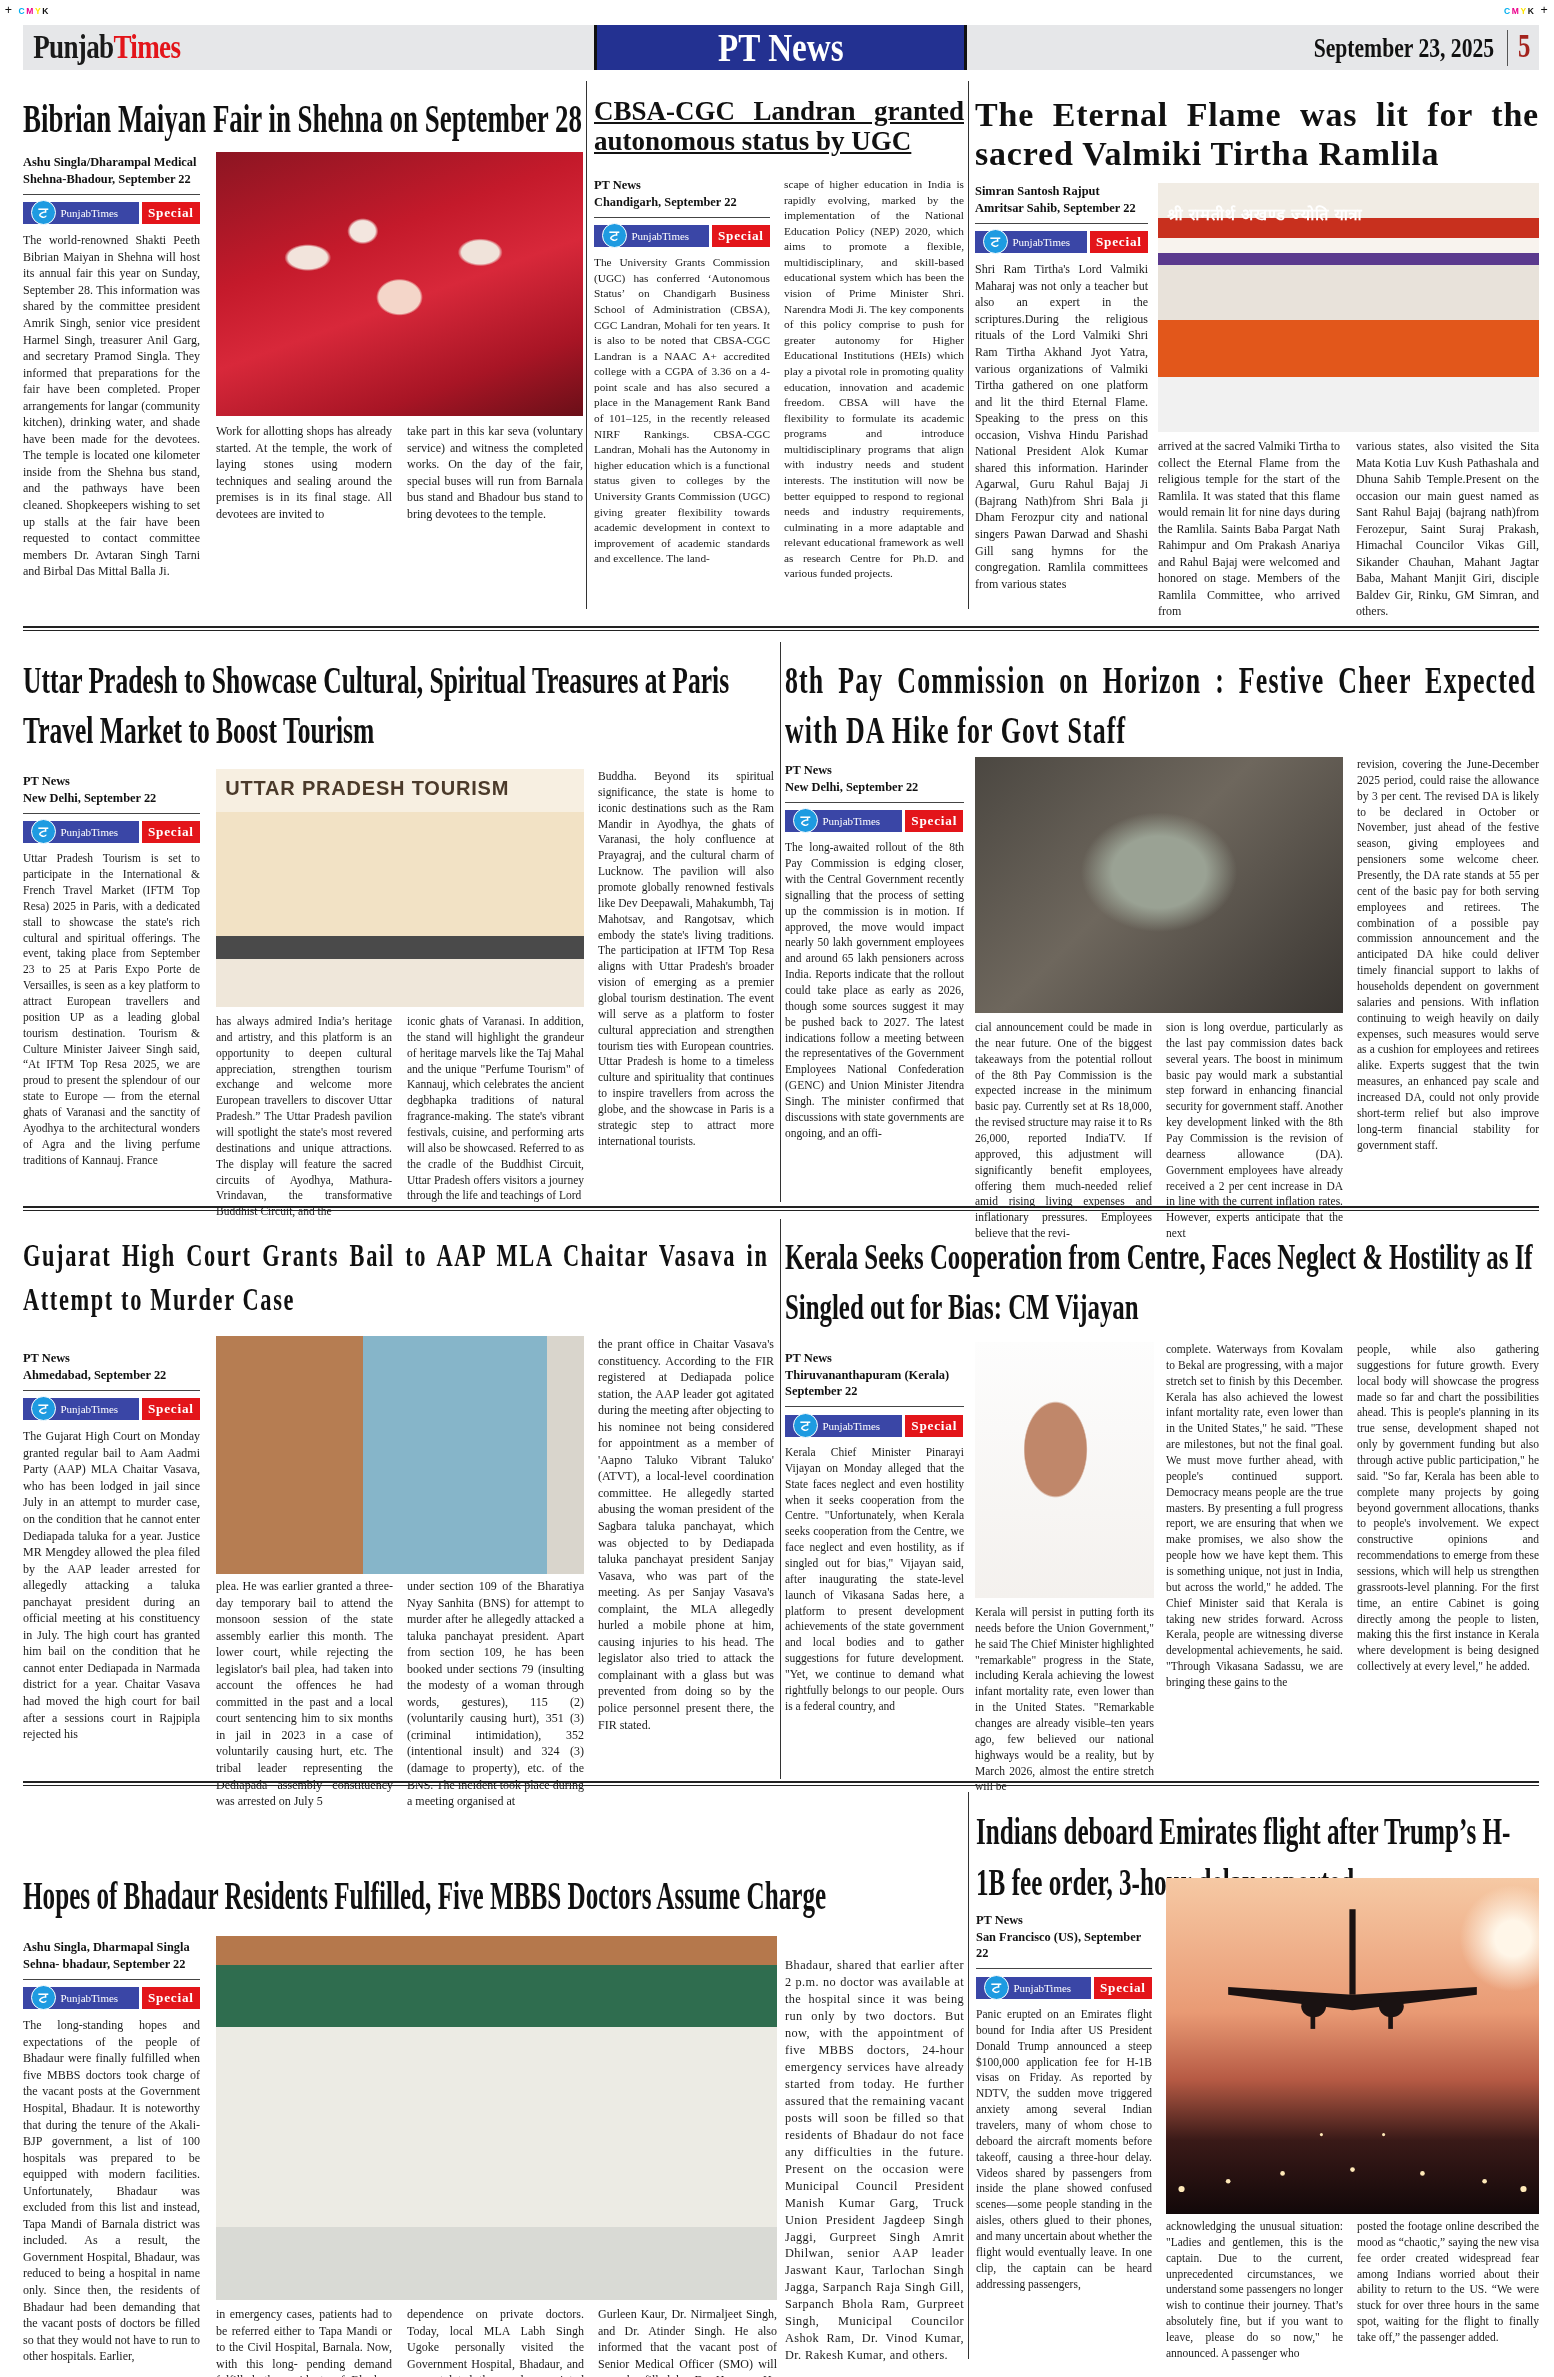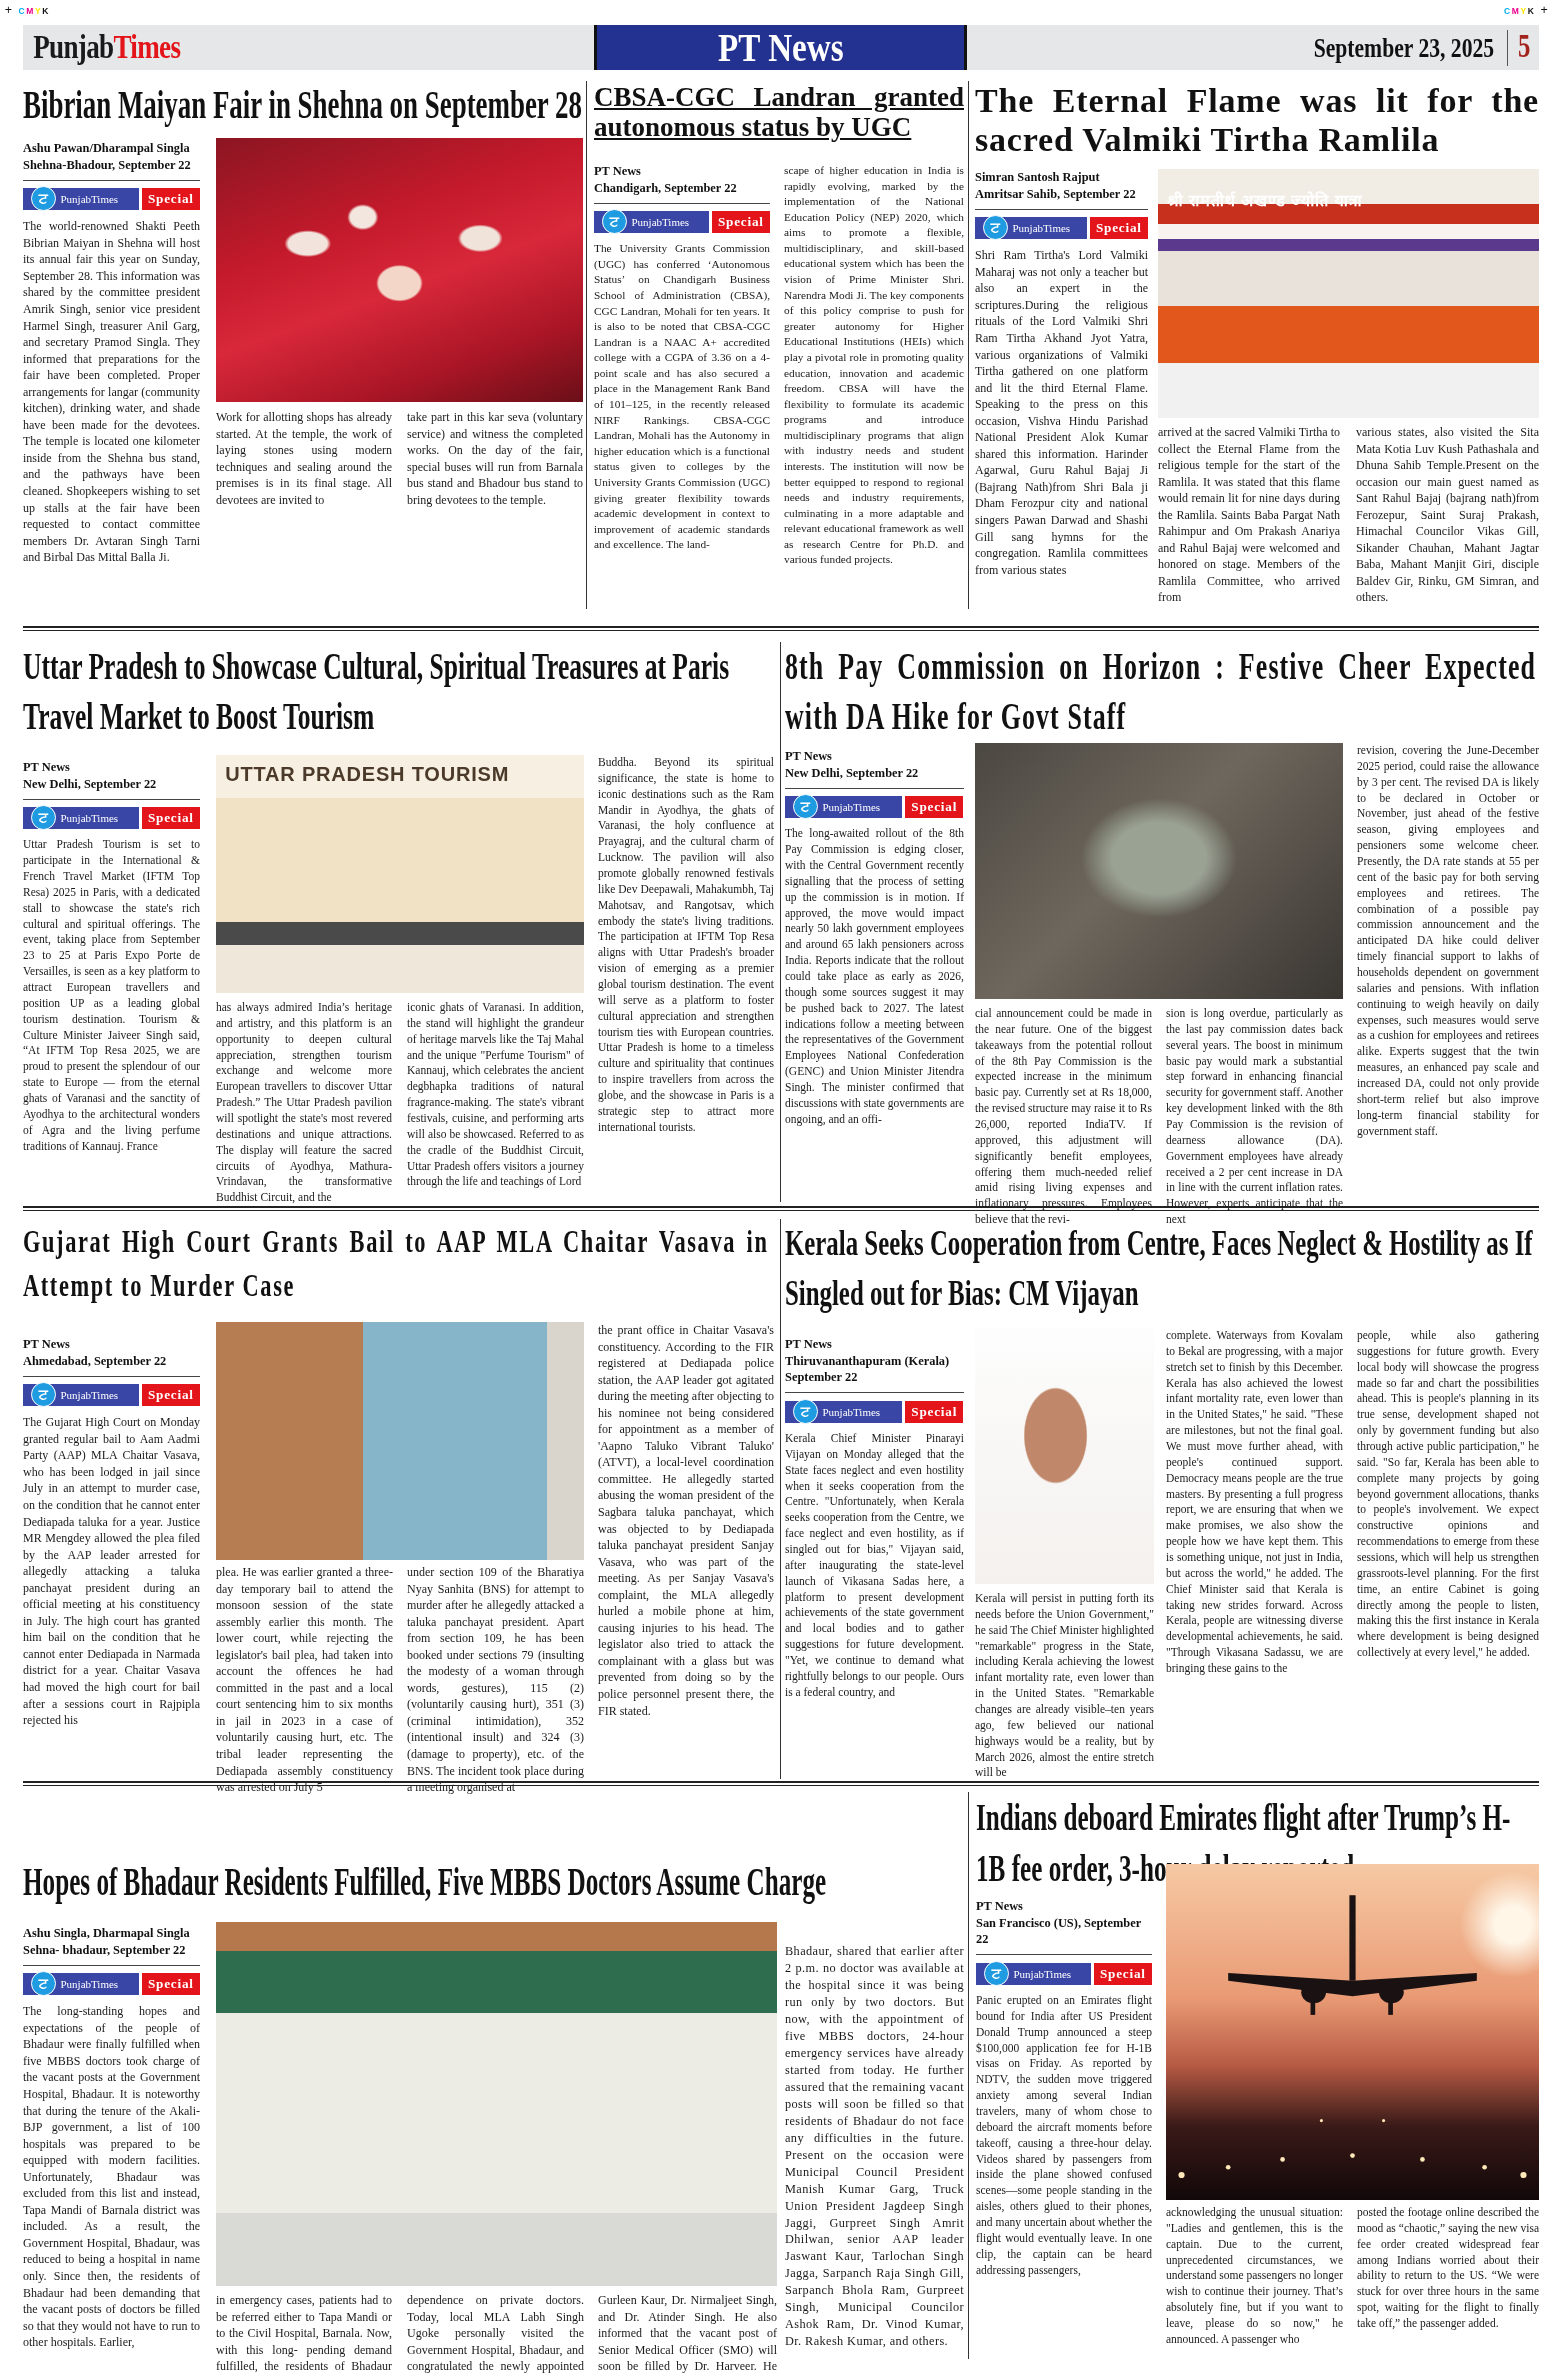--- a/index.html
+++ b/index.html
@@ -17,21 +17,21 @@
   .masthead { position: absolute; left: 23px; top: 25px; width: 1516px; height: 45px; background: #e6e7e9; display: flex; align-items: center; }
   .brand { font-family: "Liberation Serif", serif; font-size: 33px; font-weight: bold; padding-left: 12.4px; width: 567px; letter-spacing: -0.8px; transform: scaleX(0.82); transform-origin: left center; }
   .brand .b1 { color: #1a1a1a; } .brand .b2 { color: #e3151a; }
   .section-box { position: absolute; left: 571px; top: 0; width: 373px; height: 45px; background: #233191; border-left: 3.1px solid #111; border-right: 3.1px solid #111; display: flex; align-items: center; justify-content: center; }
   .section-box span { color: #fff; font-size: 39px; font-weight: bold; transform: scaleX(0.85); display: inline-block; }
   .date { position: absolute; right: 45px; top: 7.8px; font-size: 26.4px; font-weight: bold; transform: scaleX(0.82); transform-origin: right center; }
   .pagebar { position: absolute; right: 31px; top: 4.7px; width: 0.8px; height: 36px; background: #555; }
   .pageno { position: absolute; right: 6.2px; top: 3.1px; font-size: 33px; font-weight: bold; color: #a3231d; transform: scaleX(0.75); }
 
   
-  .article { position: absolute; }
+  .article { position: absolute; margin-top: 14px; }
   .headline { font-family: "Liberation Serif", serif; font-weight: bold; color: #111; line-height: 1.08; }
   .condensed { display: inline-block; transform-origin: left top; }
   .byline { font-weight: bold; font-size: 12.4px; line-height: 1.35; }
   .byline .src { display: block; }
   .byrule { border-top: 1.6px solid #444; margin: 6.2px 0 7.8px 0; }
   .badge { display: flex; align-items: stretch; height: 22px; margin-bottom: 7.8px; }
   .badge .logo { width: 117px; background: #3a46a6; display: flex; align-items: center; position: relative; }
   .badge .logo .circle { width: 25px; height: 25px; border-radius: 50%; background: #1e9be1; border: 1.6px solid #fff; margin-left: 7.8px; margin-top: -1.6px; display: flex; align-items: center; justify-content: center; color: #fff; font-size: 14px; font-weight: bold; font-family: "DejaVu Sans", sans-serif; }
   .badge .logo .name { color: #fff; font-size: 11px; margin-left: 4.7px; font-family: "Liberation Serif", serif; }
   .badge .special { margin-left: 3.1px; background: #e3151a; color: #fff; font-weight: bold; font-size: 13.2px; padding: 1.6px 6.2px; display: flex; align-items: center; letter-spacing: 0.8px; }
@@ -70,21 +70,21 @@
   <div class="pagebar"></div>
   <div class="pageno">5</div>
 </div>
 
 <div class="article" style="left:23px; top:84px; width:560px; height:528px;">
   <div class="headline" style="font-size:39px; white-space:nowrap;">
     <span class="condensed" style="transform:scaleX(0.69);">Bibrian Maiyan Fair in Shehna on September 28</span>
   </div>
   <div style="position:absolute; left:0; top:56px; width:177px;">
     <div class="byline">
-      <span class="src">Ashu Pawan/Dharampal Singla</span>
+      <span class="src">Ashu Singla/Dharampal Medical</span>
       <span class="src">Shehna-Bhadour, September 22</span>
     </div>
     <div class="byrule"></div>
     <div class="badge">
       <div class="logo">
           <div class="circle">ਟ</div>
           <span class="name">PunjabTimes</span>
         </div>
       <div class="special">Special</div>
     </div>

